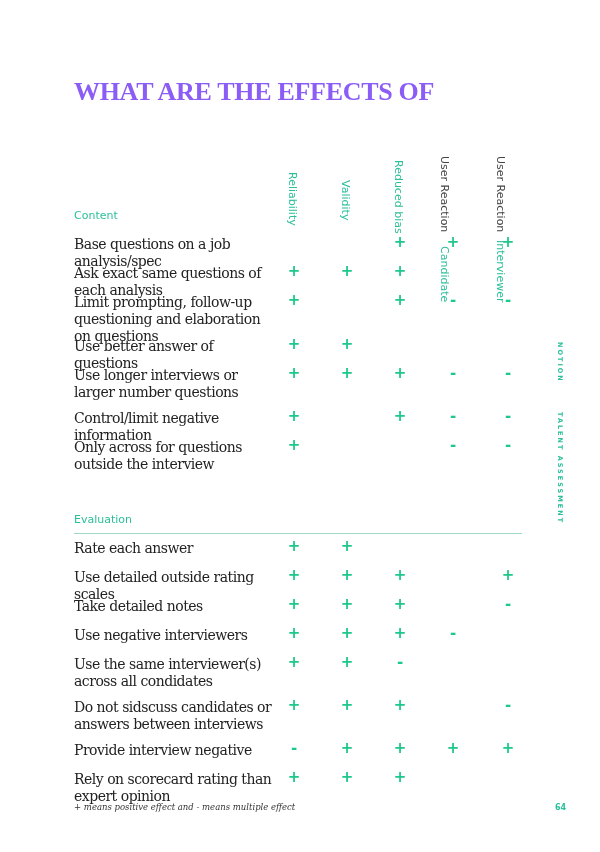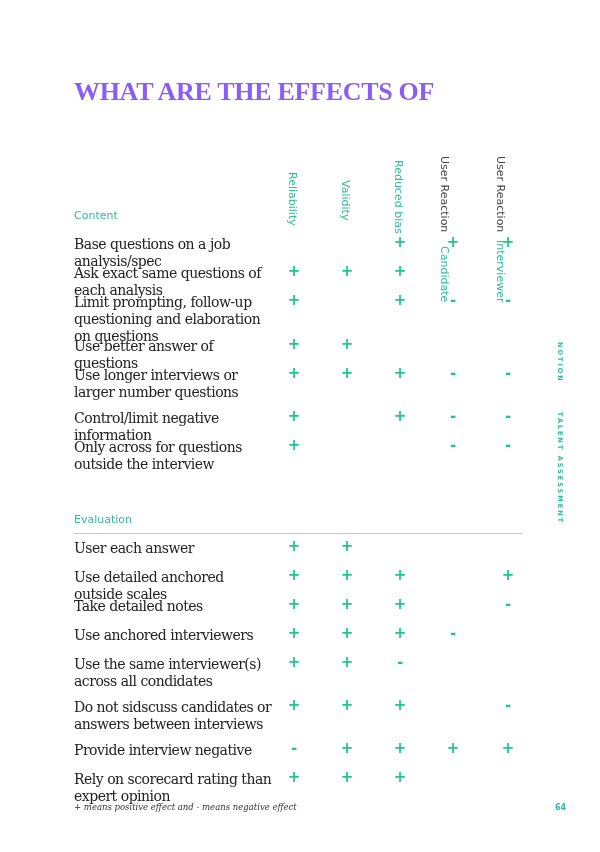--- a/index.html
+++ b/index.html
@@ -90,48 +90,48 @@
   <div class="mark" style="left:263px;"></div>
   <div class="mark" style="left:316px;"></div>
   <div class="mark" style="left:369px;">-</div>
   <div class="mark" style="left:424px;">-</div>
 </div>
 
 <div class="section" style="top:513px;">Evaluation</div>
 <div class="divider" style="top:533px;"></div>
 
 <div class="row" style="top:540px;">
-  <div class="label">User each answer</div>
+  <div class="label">Rate each answer</div>
   <div class="mark" style="left:210px;">+</div>
   <div class="mark" style="left:263px;">+</div>
   <div class="mark" style="left:316px;"></div>
   <div class="mark" style="left:369px;"></div>
   <div class="mark" style="left:424px;"></div>
 </div>
 
 <div class="row" style="top:569px;">
-  <div class="label">Use detailed anchored outside scales</div>
+  <div class="label">Use detailed outside rating scales</div>
   <div class="mark" style="left:210px;">+</div>
   <div class="mark" style="left:263px;">+</div>
   <div class="mark" style="left:316px;">+</div>
   <div class="mark" style="left:369px;"></div>
   <div class="mark" style="left:424px;">+</div>
 </div>
 
 <div class="row" style="top:598px;">
   <div class="label">Take detailed notes</div>
   <div class="mark" style="left:210px;">+</div>
   <div class="mark" style="left:263px;">+</div>
   <div class="mark" style="left:316px;">+</div>
   <div class="mark" style="left:369px;"></div>
   <div class="mark" style="left:424px;">-</div>
 </div>
 
 <div class="row" style="top:627px;">
-  <div class="label">Use anchored interviewers</div>
+  <div class="label">Use negative interviewers</div>
   <div class="mark" style="left:210px;">+</div>
   <div class="mark" style="left:263px;">+</div>
   <div class="mark" style="left:316px;">+</div>
   <div class="mark" style="left:369px;">-</div>
   <div class="mark" style="left:424px;"></div>
 </div>
 
 <div class="row" style="top:656px;">
   <div class="label">Use the same interviewer(s) across all condidates</div>
   <div class="mark" style="left:210px;">+</div>
@@ -164,14 +164,14 @@
   <div class="mark" style="left:210px;">+</div>
   <div class="mark" style="left:263px;">+</div>
   <div class="mark" style="left:316px;">+</div>
   <div class="mark" style="left:369px;"></div>
   <div class="mark" style="left:424px;"></div>
 </div>
 
 <div class="side" style="top:342px;">NOTION</div>
 <div class="side" style="top:412px;">TALENT ASSESSMENT</div>
 
-<div class="footnote">+ means positive effect and - means negative effect</div>
+<div class="footnote">+ means positive effect and - means multiple effect</div>
 <div class="pagenum">64</div>
 
 </body></html>

